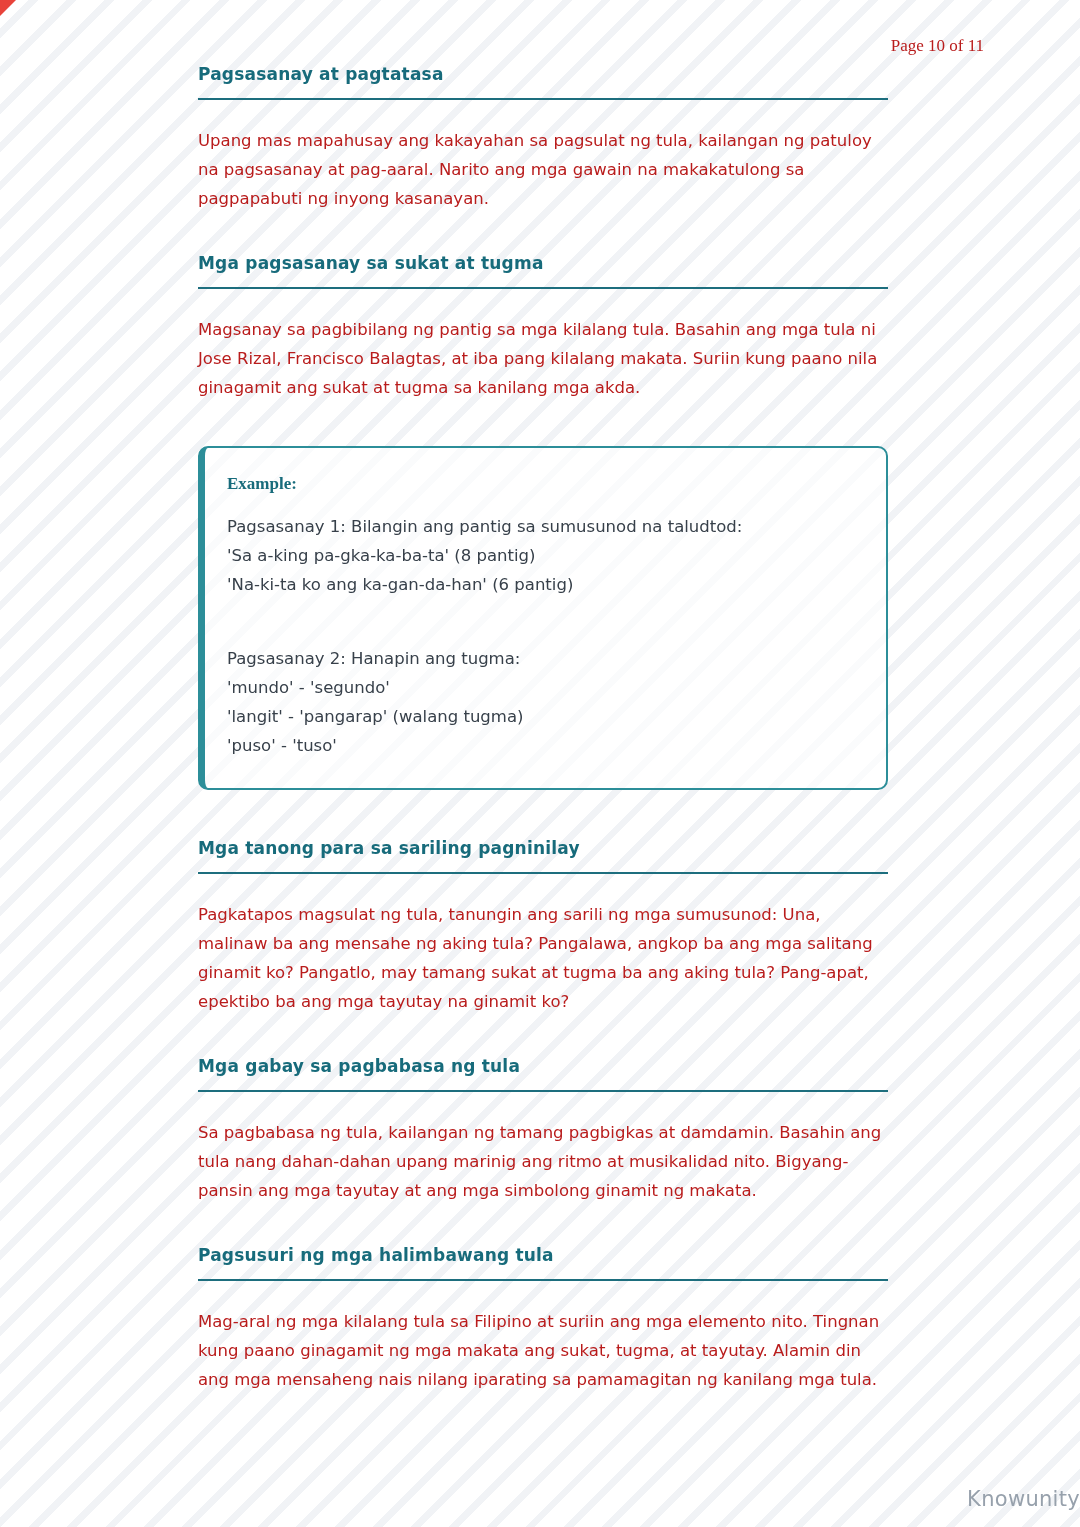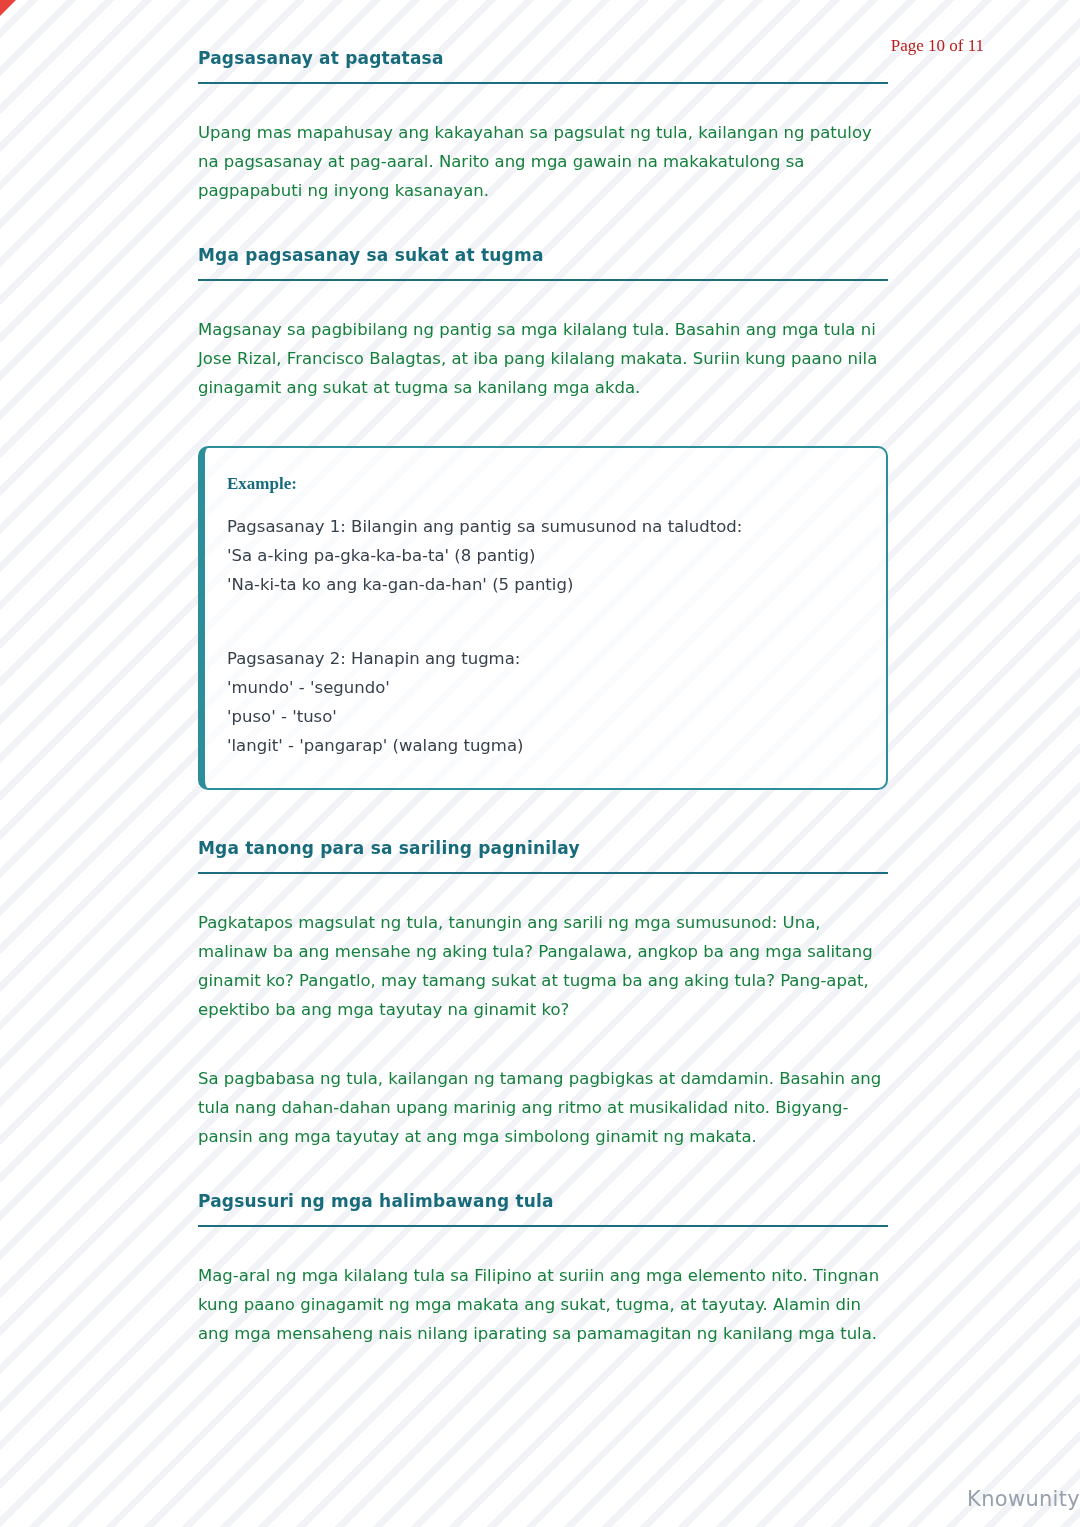--- a/index.html
+++ b/index.html
@@ -39,39 +39,39 @@
     top: 36px;
     right: 96px;
     font-family: "Liberation Serif", "DejaVu Serif", serif;
     font-size: 17px;
     color: #b91c1c;
   }
 
   .content {
     width: 690px;
     margin-left: 198px;
-    padding-top: 48px;
+    padding-top: 64px;
     background: transparent;
   }
 
   h1.doc-title, h2.section-heading {
     color: #176b7b;
     font-size: 17px;
     font-weight: bold;
     letter-spacing: 0.2px;
     padding-bottom: 14px;
     border-bottom: 2px solid #1d6e7e;
   }
 
   .para {
     font-size: 16.5px;
     line-height: 29px;
-    margin-top: 34px;
+    margin-top: 26px;
     margin-bottom: 40px;
-    color: #15803d;
+    color: #b91c1c;
   }
 
   .example-box {
     border: 2px solid #2c8e99;
     border-left: 7px solid #2c8e99;
     border-radius: 10px;
     padding: 26px 30px 28px 22px;
     margin: 44px 0 48px 0;
     background: rgba(255,255,255,0.65);
   }
@@ -119,33 +119,34 @@
   <p class="para">Upang mas mapahusay ang kakayahan sa pagsulat ng tula, kailangan ng patuloy na pagsasanay at pag-aaral. Narito ang mga gawain na makakatulong sa pagpapabuti ng inyong kasanayan.</p>
 
   <h2 class="section-heading">Mga pagsasanay sa sukat at tugma</h2>
   <p class="para">Magsanay sa pagbibilang ng pantig sa mga kilalang tula. Basahin ang mga tula ni Jose Rizal, Francisco Balagtas, at iba pang kilalang makata. Suriin kung paano nila ginagamit ang sukat at tugma sa kanilang mga akda.</p>
 
   <div class="example-box">
     <div class="example-label">Example:</div>
     <div class="example-group-1">
       <div class="example-line">Pagsasanay 1: Bilangin ang pantig sa sumusunod na taludtod:</div>
       <div class="example-line">'Sa a-king pa-gka-ka-ba-ta' (8 pantig)</div>
-      <div class="example-line">'Na-ki-ta ko ang ka-gan-da-han' (5 pantig)</div>
+      <div class="example-line">'Na-ki-ta ko ang ka-gan-da-han' (6 pantig)</div>
     </div>
     <div class="example-group-2">
       <div class="example-line">Pagsasanay 2: Hanapin ang tugma:</div>
       <div class="example-line">'mundo' - 'segundo'</div>
+      <div class="example-line">'langit' - 'pangarap' (walang tugma)</div>
       <div class="example-line">'puso' - 'tuso'</div>
-      <div class="example-line">'langit' - 'pangarap' (walang tugma)</div>
     </div>
   </div>
 
   <h2 class="section-heading">Mga tanong para sa sariling pagninilay</h2>
   <p class="para">Pagkatapos magsulat ng tula, tanungin ang sarili ng mga sumusunod: Una, malinaw ba ang mensahe ng aking tula? Pangalawa, angkop ba ang mga salitang ginamit ko? Pangatlo, may tamang sukat at tugma ba ang aking tula? Pang-apat, epektibo ba ang mga tayutay na ginamit ko?</p>
 
+  <h2 class="section-heading">Mga gabay sa pagbabasa ng tula</h2>
   <p class="para">Sa pagbabasa ng tula, kailangan ng tamang pagbigkas at damdamin. Basahin ang tula nang dahan-dahan upang marinig ang ritmo at musikalidad nito. Bigyang-pansin ang mga tayutay at ang mga simbolong ginamit ng makata.</p>
 
   <h2 class="section-heading">Pagsusuri ng mga halimbawang tula</h2>
   <p class="para">Mag-aral ng mga kilalang tula sa Filipino at suriin ang mga elemento nito. Tingnan kung paano ginagamit ng mga makata ang sukat, tugma, at tayutay. Alamin din ang mga mensaheng nais nilang iparating sa pamamagitan ng kanilang mga tula.</p>
 
 </div>
 
 <div class="footer-brand">Knowunity</div>
 
 </body></html>

